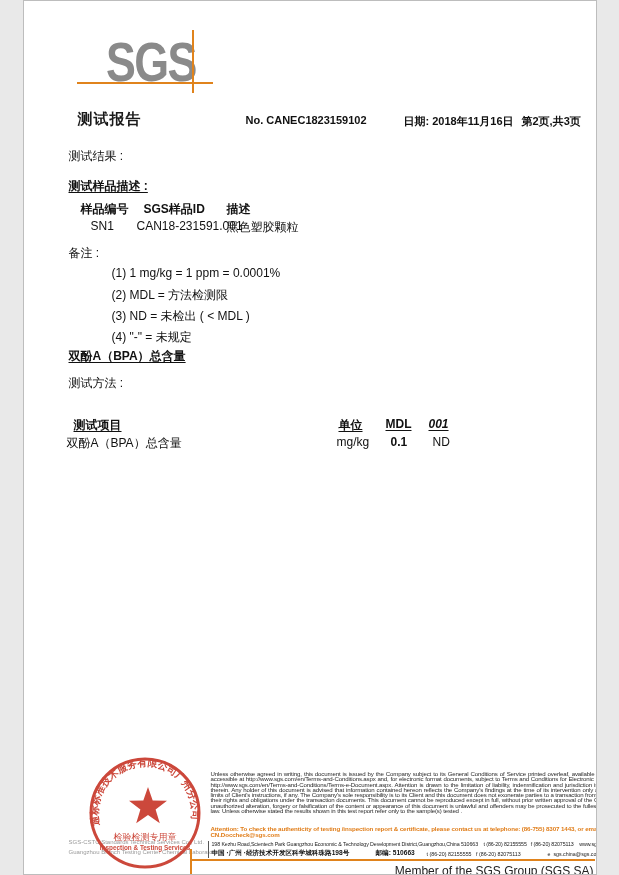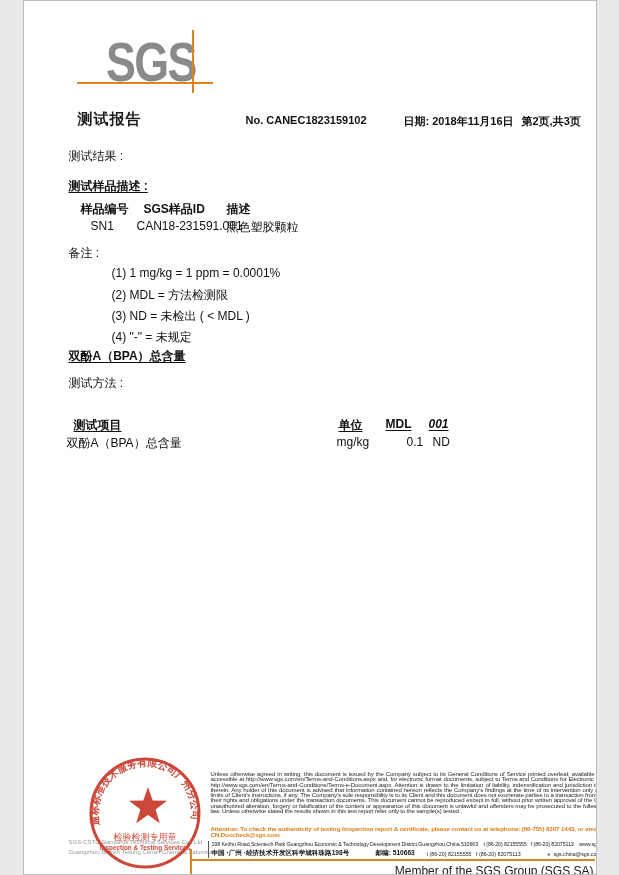--- a/index.html
+++ b/index.html
@@ -79,21 +79,21 @@
 
   <div class="abs body-txt" style="left:45px; top:374px;">测试方法 :</div>
 
   <div class="abs body-txt bold ul" style="left:50px; top:416px;font-family:Liberation Serif, serif;">测试项目</div>
   <div class="abs body-txt bold ul" style="left:315px; top:416px;">单位</div>
   <div class="abs body-txt bold ul" style="left:362px; top:416px;">MDL</div>
   <div class="abs body-txt bold ul it" style="left:405px; top:416px;">001</div>
 
   <div class="abs body-txt" style="left:43px; top:434px;">双酚A（BPA）总含量</div>
   <div class="abs body-txt" style="left:313px; top:434px;">mg/kg</div>
-  <div class="abs body-txt" style="left:383px; top:434px;">0.1</div>
+  <div class="abs body-txt" style="left:367px; top:434px;font-weight:bold;">0.1</div>
   <div class="abs body-txt" style="left:409px; top:434px;">ND</div>
 
   <div class="abs company-gray" style="left:45px; top:836px; width:170px;">
     <div>SGS-CSTC Standards Technical Services Co., Ltd.</div>
     <div>Guangzhou Branch Testing Center Chemical Laboratory.</div>
   </div>
 
   <svg class="abs" style="left:59px; top:756px; opacity:0.92;" width="124" height="124" viewBox="0 0 124 124">
     <defs>
       <path id="ringPath" d="M 16.6,68.2 A 47,47 0 1 1 107.4,68.2" fill="none"></path>

